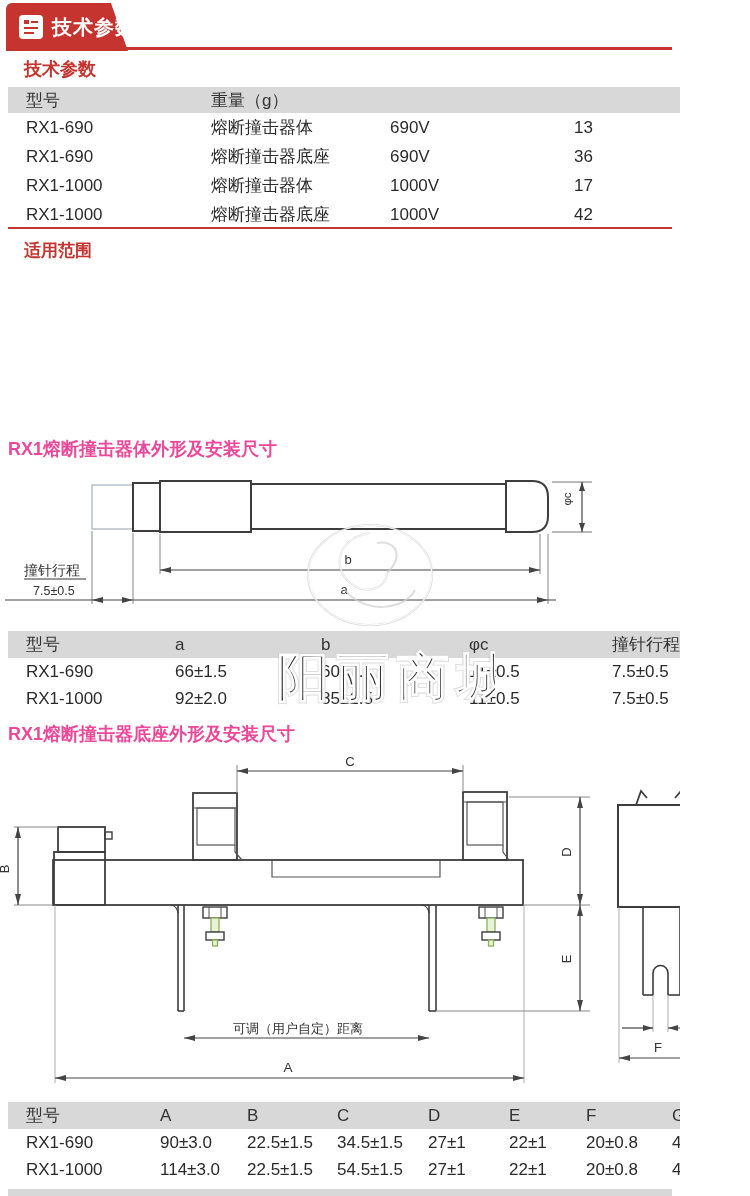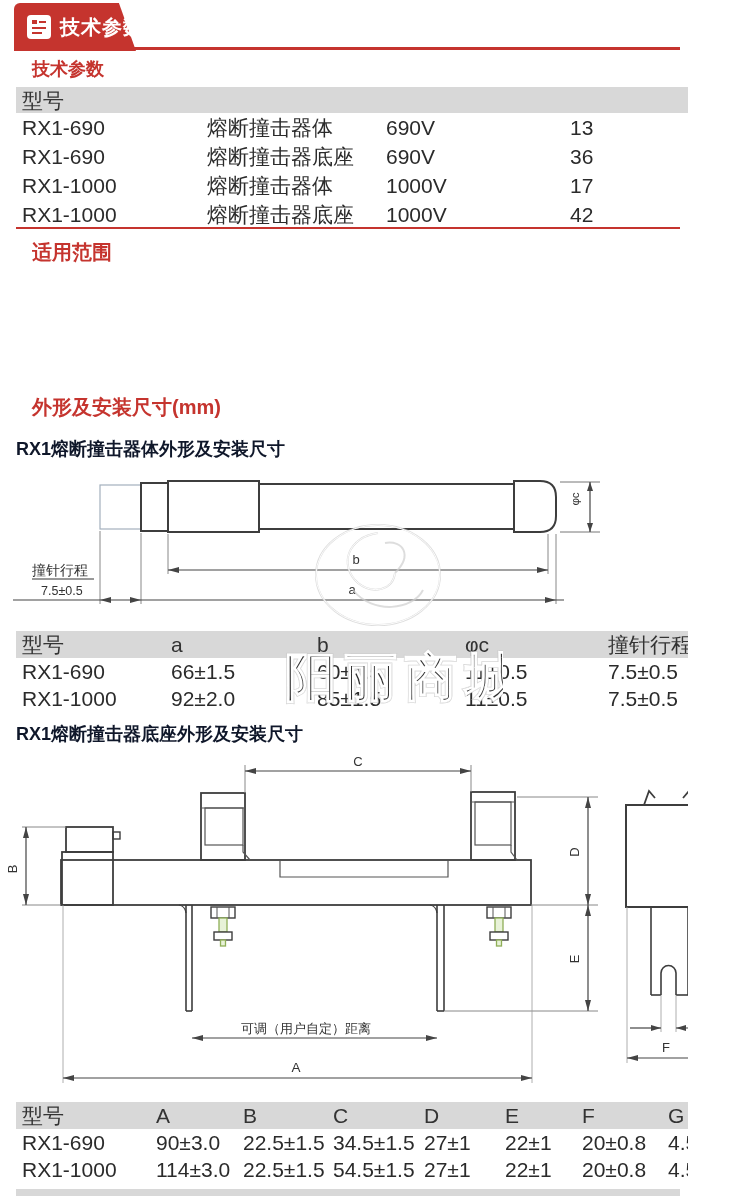--- a/index.html
+++ b/index.html
@@ -1,36 +1,36 @@
 <!DOCTYPE html>
 <html><head>
 <meta charset="utf-8">
 <style>
   html,body{margin:0;padding:0;background:#fff;}
   .page{position:relative;width:680px;height:1196px;background:#fff;overflow:hidden;
-        font-family:"Liberation Sans","DejaVu Sans",sans-serif;margin-left:8px;}
+        font-family:"Liberation Sans","DejaVu Sans",sans-serif;}
   
   .banner{position:absolute;left:6px;top:3px;width:122px;height:48px;background:#c5342e;
           clip-path:polygon(0 0,86% 0,100% 100%,0 100%);border-radius:6px 0 0 0;
           display:flex;align-items:center;}
   .banner-icon{position:absolute;left:12px;top:11px;width:26px;height:26px;}
   .banner-label{position:absolute;left:46px;top:0;height:48px;line-height:49px;
           color:#fff;font-size:20px;font-weight:bold;letter-spacing:1px;white-space:nowrap;}
   .banner-line{position:absolute;left:114px;right:8px;top:47px;height:3px;background:#c5342e;}
   
-  .h-red{position:absolute;color:#c5342e;font-size:20px;font-weight:bold;white-space:nowrap;}
-  .h-black{position:absolute;color:#0f172a;font-size:18px;font-weight:bold;white-space:nowrap;}
+  .h-red{position:absolute;color:#c5342e;font-size:17px;font-weight:bold;white-space:nowrap;}
+  .h-black{position:absolute;color:#ec4899;font-size:18px;font-weight:bold;white-space:nowrap;}
   
   .scope-text{position:absolute;left:8px;top:262px;width:738px;font-size:17px;font-weight:700;
           color:#141414;line-height:27px;text-align:justify;}
   
   .tbl{position:absolute;left:8px;width:734px;}
   .trow{display:grid;height:29px;align-items:center;}
   .thead{background:#d8d8d8;height:26px;}
-  .tcell{padding-left:6px;font-size:21px;color:#2b2b2b;white-space:nowrap;}
+  .tcell{padding-left:18px;font-size:17px;color:#2b2b2b;white-space:nowrap;}
   .thead .tcell{color:#333;}
   .t1 .trow{grid-template-columns:185px 179px 184px 186px;}
   .t2 .trow{grid-template-columns:149px 146px 148px 143px 148px;}
   .t2 .trow,.t3 .trow{height:27px;}
   .t3 .trow{grid-template-columns:134px 87px 90px 91px 81px 77px 86px 79px;}
   .red-divider{position:absolute;left:8px;right:8px;top:227px;height:2px;background:#c5342e;}
   .bottom-strip{position:absolute;left:8px;right:8px;top:1189px;height:7px;background:#d8d8d8;}
   
   .drw{position:absolute;left:0;}
   svg text{font-family:"Liberation Sans","DejaVu Sans",sans-serif;fill:#333;}
@@ -51,20 +51,21 @@
     </svg>
   </div>
   <div class="banner-label" style="left:52px;top:3px;position:absolute;">技术参数</div>
   <div class="banner-line"></div>
 
   <div class="h-red" style="left:24px;top:57px;font-size:18px;">技术参数</div>
 
   <div class="tbl t1" style="top:87px;">
       <div class="trow thead">
         <div class="tcell">型号</div>
+        <div class="tcell">重量（g）</div>
       </div>
       <div class="trow">
         <div class="tcell">RX1-690</div>
         <div class="tcell">熔断撞击器体</div>
         <div class="tcell">690V</div>
         <div class="tcell">13</div>
       </div>
       <div class="trow">
         <div class="tcell">RX1-690</div>
         <div class="tcell">熔断撞击器底座</div>
@@ -82,21 +83,20 @@
         <div class="tcell">熔断撞击器底座</div>
         <div class="tcell">1000V</div>
         <div class="tcell">42</div>
       </div>
     </div>
 
   <div class="red-divider"></div>
 
   <div class="h-red" style="left:24px;top:239px;">适用范围</div>
 
-  <div class="h-red" style="left:24px;top:394px;">外形及安装尺寸(mm)</div>
   <div class="h-black" style="left:8px;top:437px;">RX1熔断撞击器体外形及安装尺寸</div>
 
   <svg class="drw" style="top:478px;" width="620" height="140" viewBox="0 0 620 140">
     <g fill="none" stroke="#3d3d3d" stroke-width="2">
       <rect x="92" y="7" width="41" height="44" stroke="#a3b0bd" stroke-width="1.2"></rect>
       <rect x="133" y="5" width="27" height="48"></rect>
       <rect x="160" y="3" width="91" height="51"></rect>
       <rect x="251" y="6" width="255" height="45"></rect>
       <path d="M506,3 h26 q16,0 16,16 v19 q0,16 -16,16 h-26 z"></path>
     </g>

